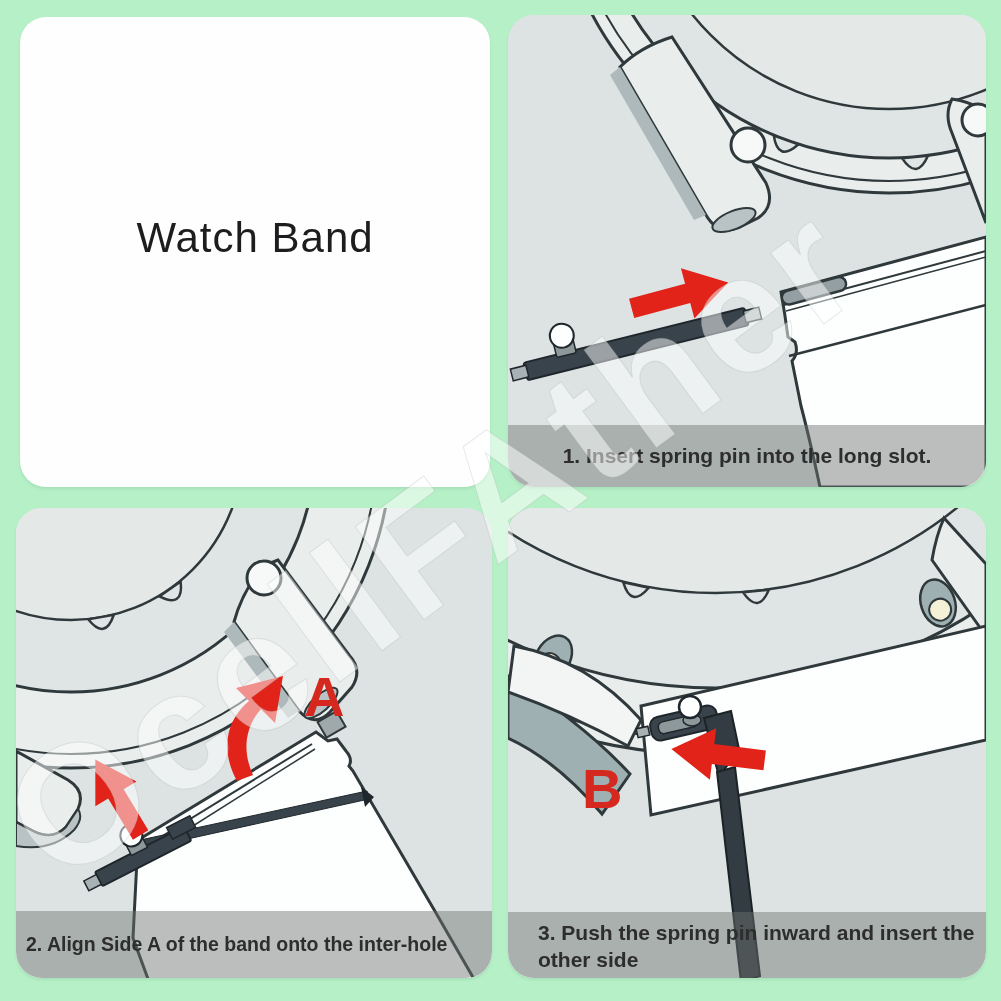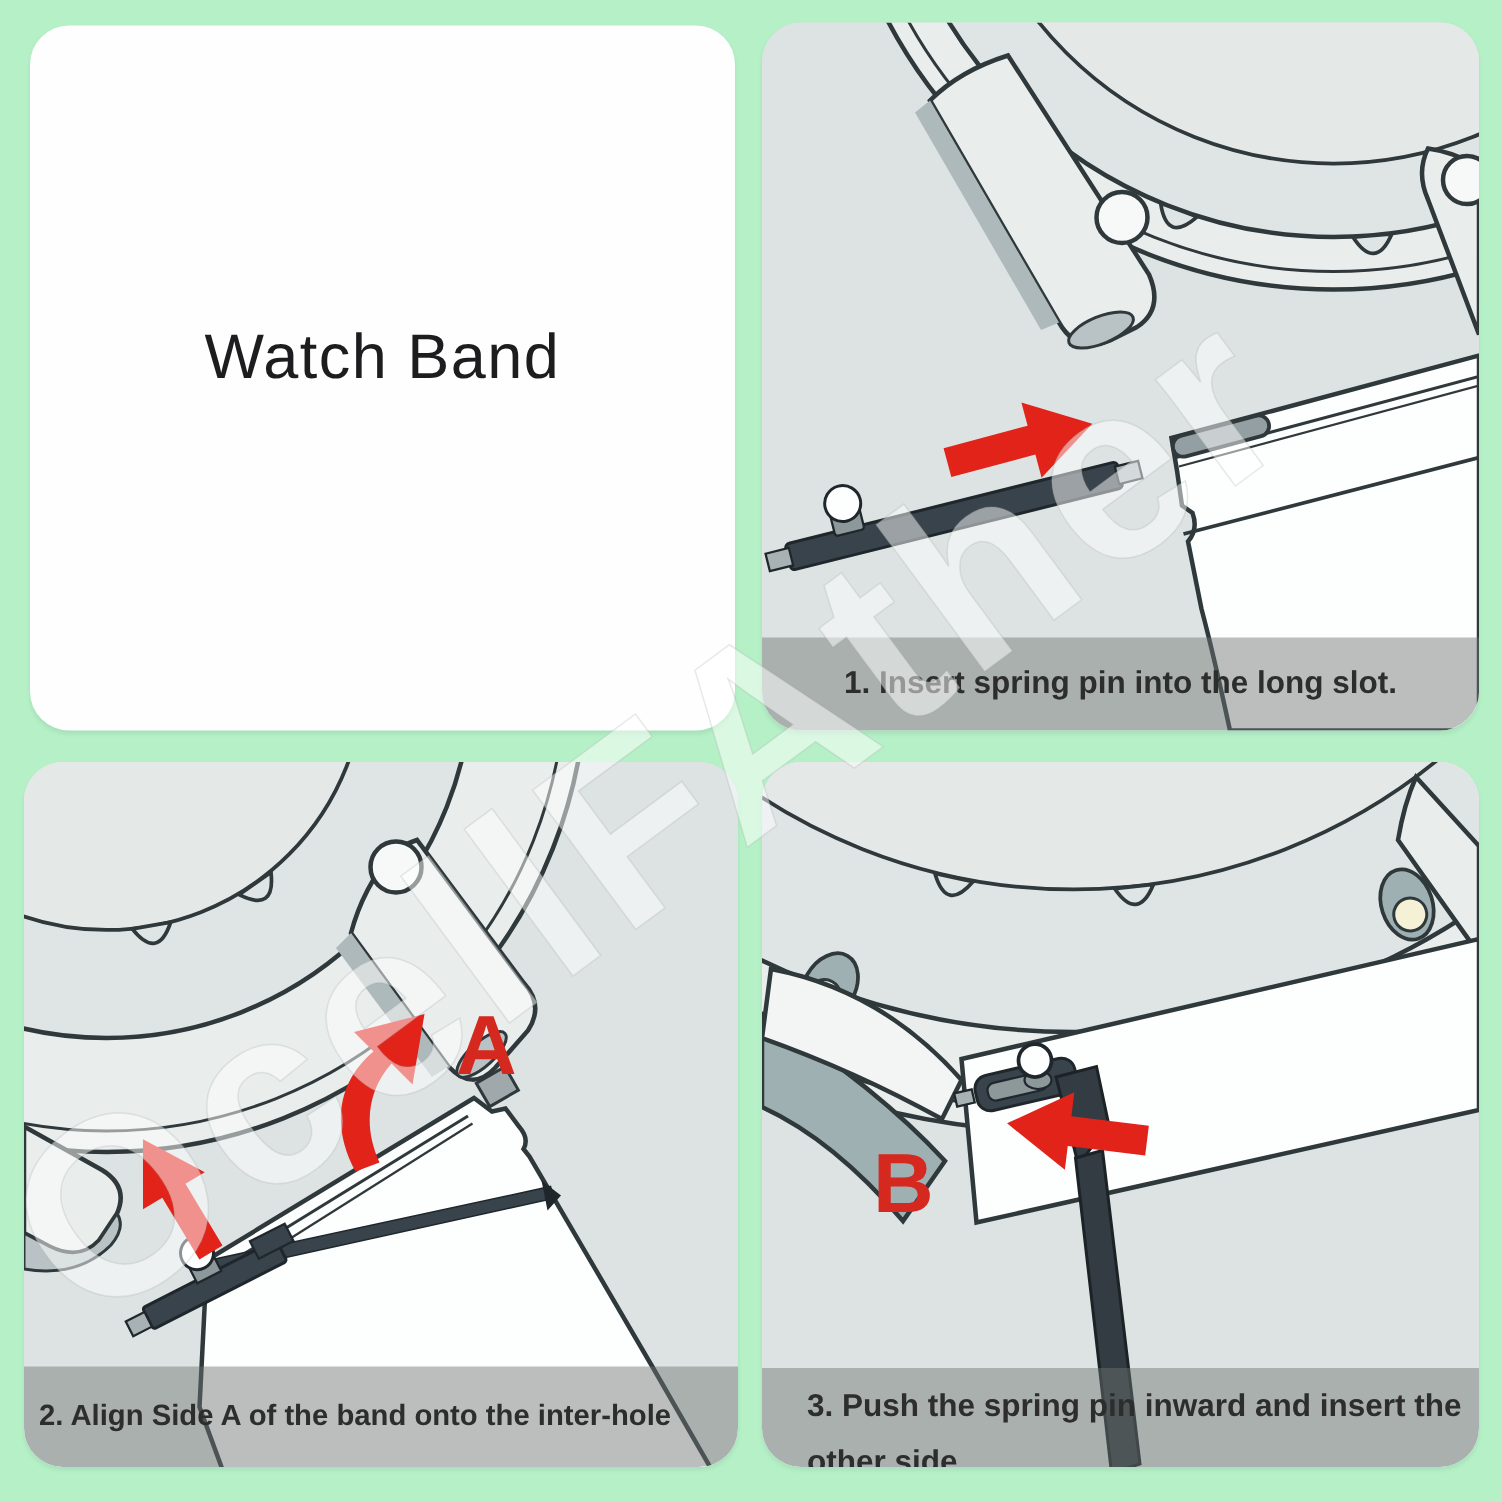--- a/index.html
+++ b/index.html
@@ -29,21 +29,21 @@
   }
   .caption-bar{
     position:absolute;left:0;right:0;bottom:0;
     background:rgba(110,116,114,0.46);
     border-radius:0 0 26px 26px;
     color:var(--caption_text);font-weight:700;z-index:3;
   }
   #panel-step1 .caption-bar{height:62px;line-height:62px;text-align:center;font-size:21px;}
   #panel-step2 .caption-bar{height:67px;line-height:67px;padding-left:10px;font-size:19.5px;}
   #panel-step3 .caption-bar{height:66px;font-size:21px;padding-top:7px;box-sizing:border-box;}
-  #panel-step3 .caption-bar .cap-l1{padding-left:30px;line-height:37px;}
+  #panel-step3 .caption-bar .cap-l1{padding-left:30px;line-height:27px;}
   #panel-step3 .caption-bar .cap-l2{padding-left:38px;line-height:27px;}
   .side-label{
     position:absolute;color:var(--label_red);font-size:56px;font-weight:700;z-index:2;
   }
   #panel-step2 .side-label{left:288px;top:156px;}
   #panel-step3 .side-label{left:74px;top:248px;}
   #watermark{
     position:absolute;left:26px;top:742px;z-index:9;pointer-events:none;
     font-size:168px;font-weight:600;letter-spacing:6px;white-space:nowrap;
     color:rgba(255,255,255,0.50);

